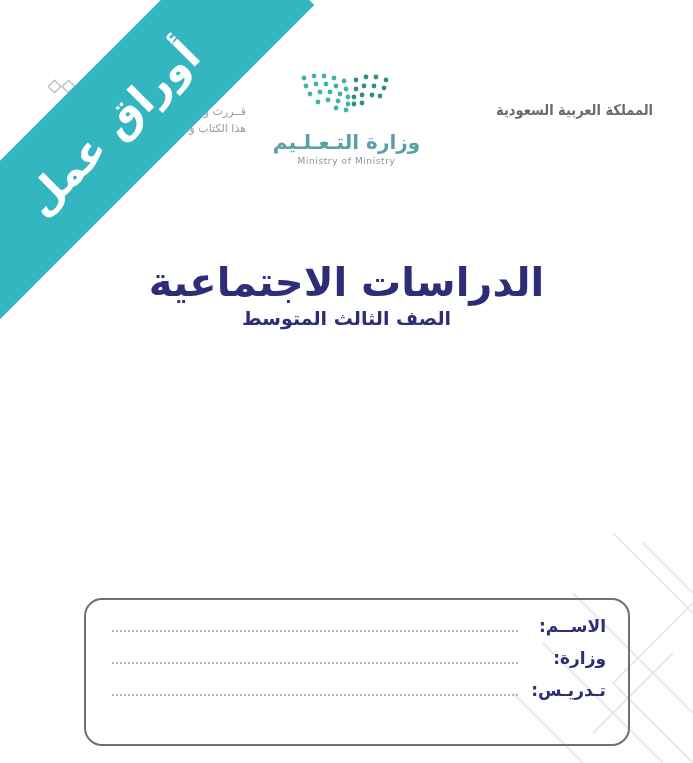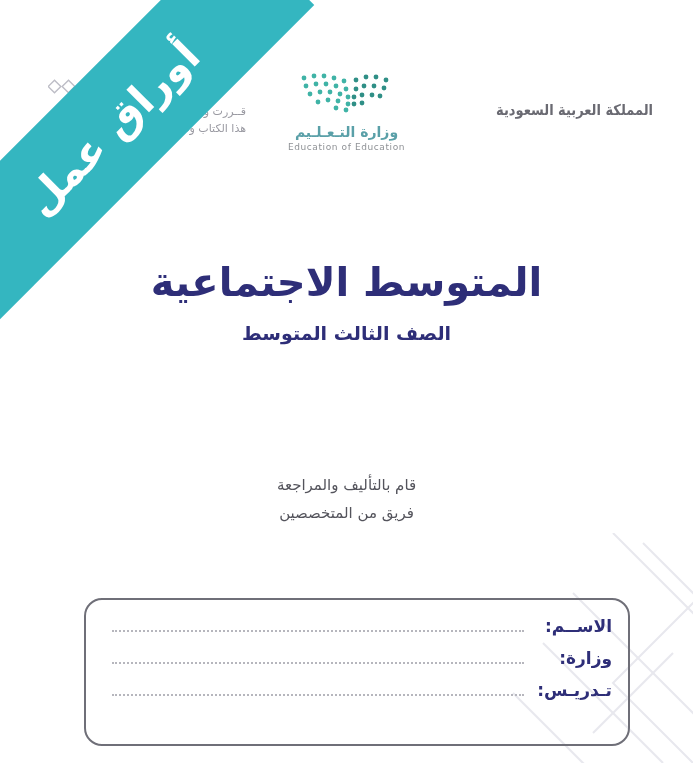--- a/index.html
+++ b/index.html
@@ -71,24 +71,24 @@
     text-align: center;
   }
   .moe-dots {
     width: 110px;
     height: 46px;
     margin: 0 auto 4px auto;
     position: relative;
   }
   .moe-ar {
     color: #5aa0a8;
-    font-size: 14px;
+    font-size: 20px;
     font-weight: bold;
     letter-spacing: 1px;
-    margin-top: 0;
+    margin-top: 6px;
   }
   .moe-en {
     color: #8f9296;
     font-size: 9px;
     letter-spacing: 0.6px;
     margin-top: 2px;
     direction: ltr;
   }
 
   
@@ -154,21 +154,21 @@
     color: #2e2e78;
     font-size: 40px;
     font-weight: bold;
     letter-spacing: 0px;
     line-height: 1.2;
   }
   .sub-title {
     color: #2e2e78;
     font-size: 19px;
     font-weight: bold;
-    margin-top: 16px;
+    margin-top: 1px;
   }
 
   
   .authors {
     position: absolute;
     top: 472px;
     left: 0;
     width: 693px;
     text-align: center;
     color: #54545c;
@@ -179,21 +179,21 @@
   
   .info-box {
     position: absolute;
     left: 84px;
     top: 598px;
     width: 546px;
     height: 148px;
     border: 2px solid #6f6f78;
     border-radius: 18px;
     box-sizing: border-box;
-    padding: 16px 16px 10px 22px;
+    padding: 16px 22px 10px 22px;
   }
   .info-row {
     display: flex;
     align-items: baseline;
     height: 30px;
     margin-bottom: 2px;
   }
   .info-label {
     color: #2e2e78;
     font-size: 17px;
@@ -268,21 +268,21 @@
           <circle cx="92" cy="18" r="2.4"></circle>
           <circle cx="62" cy="27" r="2.4"></circle>
             <circle cx="70" cy="25" r="2.4"></circle>
             <circle cx="80" cy="25" r="2.4"></circle>
           <circle cx="88" cy="26" r="2.4"></circle>
           <circle cx="62" cy="34" r="2.4"></circle>
             <circle cx="70" cy="33" r="2.4"></circle>
         </g>
       </svg>
       <div class="moe-ar">وزارة التـعـلـيم</div>
-      <div class="moe-en">Education of Education</div>
+      <div class="moe-en">Ministry of Ministry</div>
     </div>
 
     <svg class="diamonds" viewBox="0 0 120 18">
       <g fill="none" stroke="#bdbdc6" stroke-width="1.4">
         <rect x="2" y="4" width="9" height="9" transform="rotate(45 6.5 8.5)"></rect>
         <rect x="16" y="4" width="9" height="9" transform="rotate(45 20.5 8.5)"></rect>
         <rect x="30" y="4" width="9" height="9" transform="rotate(45 34.5 8.5)"></rect>
         <rect x="44" y="4" width="9" height="9" transform="rotate(45 48.5 8.5)"></rect>
         <rect x="58" y="4" width="9" height="9" transform="rotate(45 62.5 8.5)"></rect>
         <rect x="72" y="4" width="9" height="9" transform="rotate(45 76.5 8.5)"></rect>
@@ -295,28 +295,24 @@
     </div>
   </div>
 
   <div class="ribbon-wrap">
     <div class="ribbon">
       <span class="ribbon-text">أوراق عمل</span>
     </div>
   </div>
 
   <div class="title-block">
-    <div class="main-title">المتوسط الاجتماعية</div>
+    <div class="main-title">الدراسات الاجتماعية</div>
     <div class="sub-title">الصف الثالث المتوسط</div>
   </div>
 
-  <div class="authors">
-    <div>قام بالتأليف والمراجعة</div>
-    <div>فريق من المتخصصين</div>
-  </div>
 
   <div class="info-box">
     <div class="info-row">
       <span class="info-label">الاســم:</span>
       <span class="info-dots"></span>
     </div>
     <div class="info-row">
       <span class="info-label">وزارة:</span>
       <span class="info-dots"></span>
     </div>

